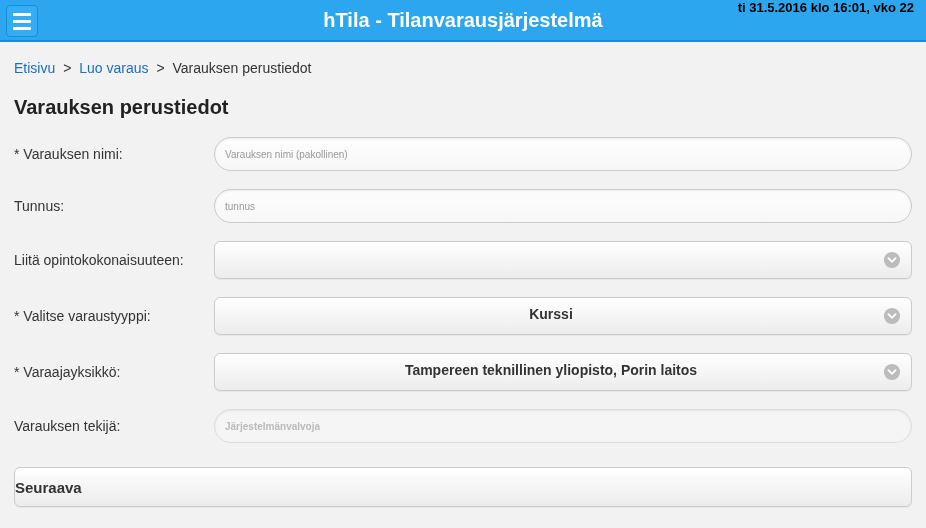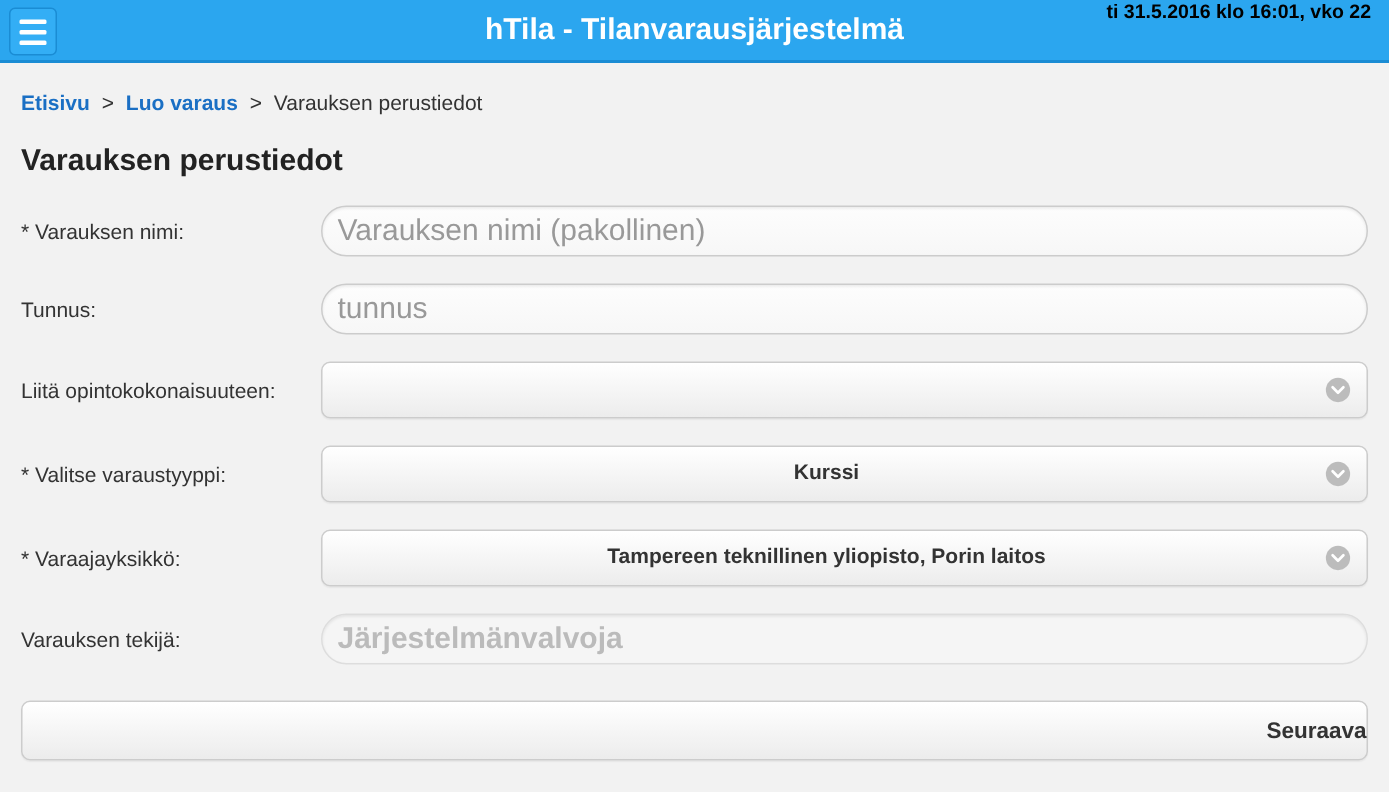--- a/index.html
+++ b/index.html
@@ -46,21 +46,21 @@
   }
 
   .content {
     padding: 18px 14px;
   }
 
   .breadcrumb {
     font-size: 14px;
     margin-bottom: 20px;
   }
-  .breadcrumb a { color: #1a6fc4; text-decoration: none; font-weight: bold; }
+  .breadcrumb a { color: #1a6fc4; text-decoration: none; font-weight: normal; }
   .breadcrumb .sep { margin: 0 4px; color: #333; }
   .breadcrumb .current { color: #333; }
 
   h1.page-title {
     font-size: 20px;
     font-weight: bold;
     margin-bottom: 18px;
     color: #222;
   }
 
@@ -75,21 +75,21 @@
     color: #333;
     flex-shrink: 0;
   }
   .form-control-wrap {
     flex: 1;
   }
   .text-input {
     width: 100%;
     height: 34px;
     padding: 6px 10px;
-    font-size: 20px;
+    font-size: 10px;
     border: 1px solid #ccc;
     border-radius: 17px;
     background: linear-gradient(#fdfdfd,#f7f7f7);
     color: #333;
     box-shadow: inset 0 1px 2px rgba(0,0,0,0.08);
   }
   .text-input::placeholder { color: #999; }
   .text-input.disabled {
     background: #f5f5f5;
     color: #bbb;
@@ -120,21 +120,21 @@
     transform: translateY(-50%);
   }
   .chevron svg { display: block; }
 
   .next-btn {
     width: 100%;
     height: 40px;
     margin-top: 6px;
     font-size: 15px;
     font-weight: bold;
-    text-align: right;
+    text-align: left;
     border: 1px solid #ccc;
     border-radius: 6px;
     background: linear-gradient(#ffffff,#ececec);
     color: #333;
     cursor: pointer;
     box-shadow: 0 1px 1px rgba(0,0,0,0.05);
   }
 </style>
 </head>
 <body>

